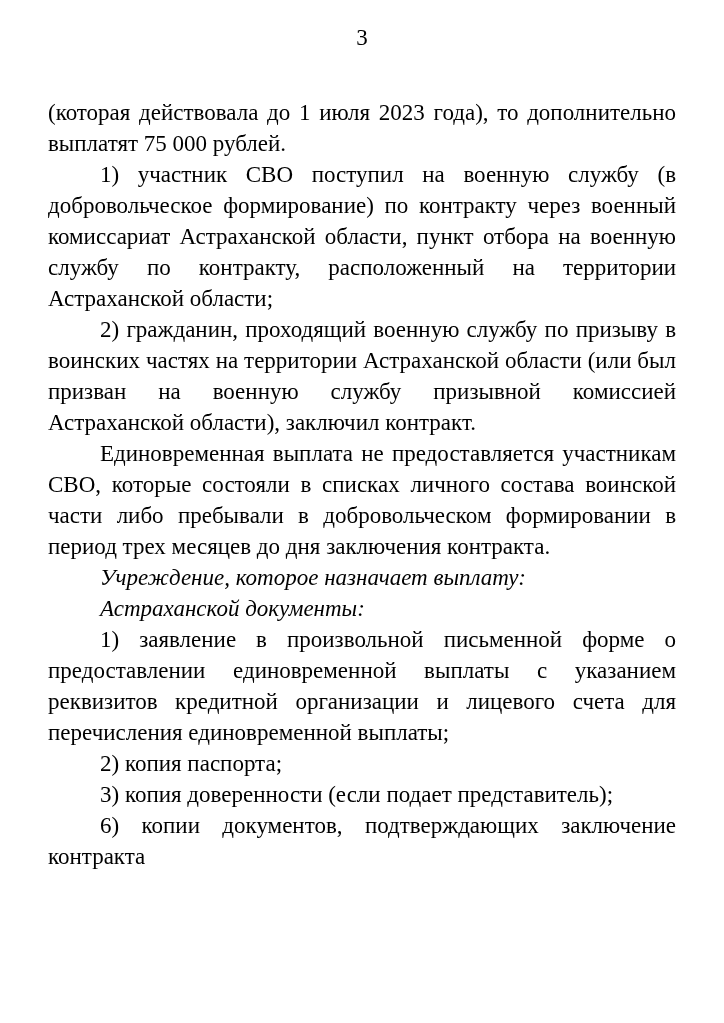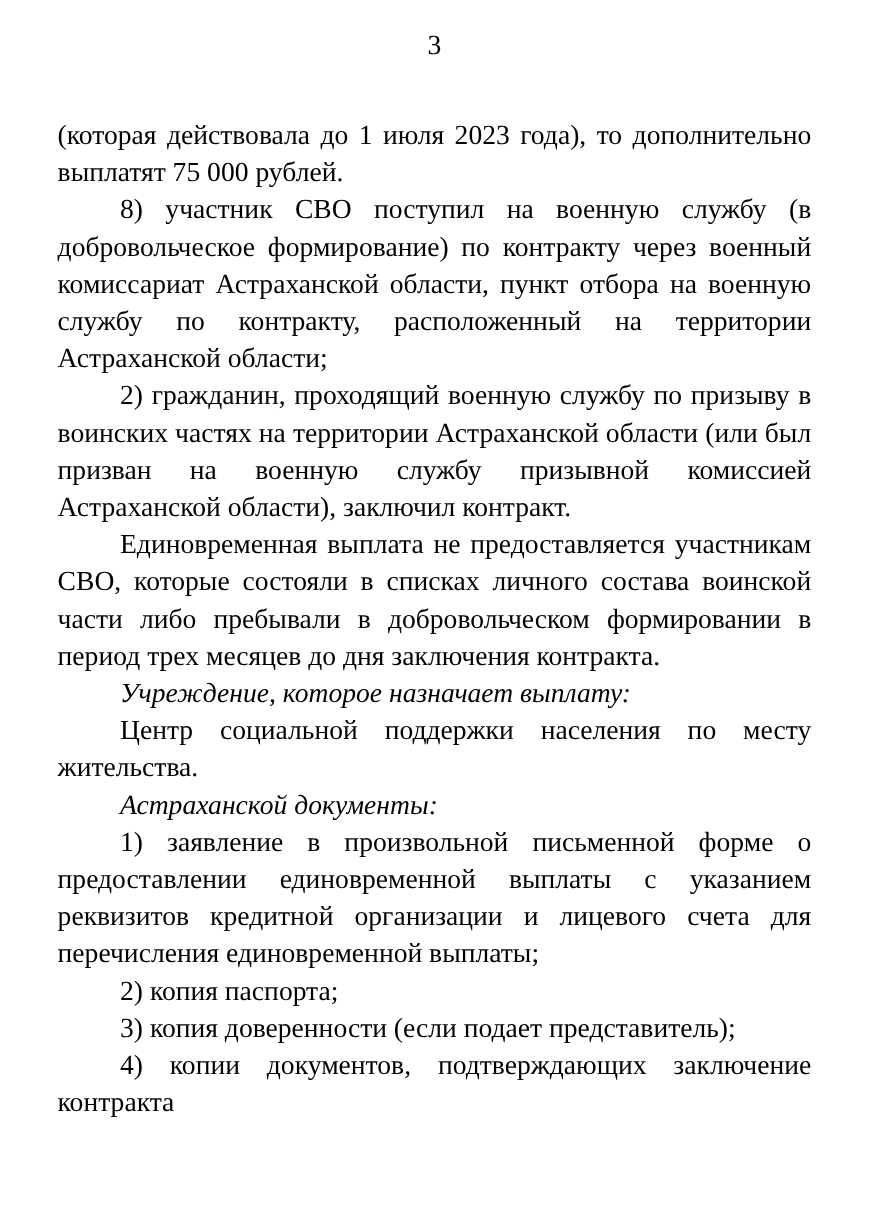--- a/index.html
+++ b/index.html
@@ -48,34 +48,33 @@
 </head>
 <body>
 
 <div class="page">
   <div class="page-number">3</div>
 
   <div class="doc-body">
     <p>(которая действовала до 1 июля 2023 года), то дополнительно выплатят 75 000 рублей.</p>
 
 
-    <p class="indent">8) участник СВО поступил на военную службу (в добровольческое формирование) по контракту через военный комиссариат Астраханской области, пункт отбора на военную службу по контракту, расположенный на территории Астраханской области;</p>
+    <p class="indent">1) участник СВО поступил на военную службу (в добровольческое формирование) по контракту через военный комиссариат Астраханской области, пункт отбора на военную службу по контракту, расположенный на территории Астраханской области;</p>
 
     <p class="indent">2) гражданин, проходящий военную службу по призыву в воинских частях на территории Астраханской области (или был призван на военную службу призывной комиссией Астраханской области), заключил контракт.</p>
 
     <p class="indent">Единовременная выплата не предоставляется участникам СВО, которые состояли в списках личного состава воинской части либо пребывали в добровольческом формировании в период трех месяцев до дня заключения контракта.</p>
 
 
     <p class="indent italic">Учреждение, которое назначает выплату:</p>
 
-    <p class="indent">Центр социальной поддержки населения по месту жительства.</p>
 
     <p class="indent italic">Астраханской документы:</p>
 
     <p class="indent">1) заявление в произвольной письменной форме о предоставлении единовременной выплаты с указанием реквизитов кредитной организации и лицевого счета для перечисления единовременной выплаты;</p>
 
     <p class="indent short">2) копия паспорта;</p>
 
     <p class="indent short">3) копия доверенности (если подает представитель);</p>
 
-    <p class="indent">4) копии документов, подтверждающих заключение контракта</p>
+    <p class="indent">6) копии документов, подтверждающих заключение контракта</p>
   </div>
 </div>
 
 </body></html>

